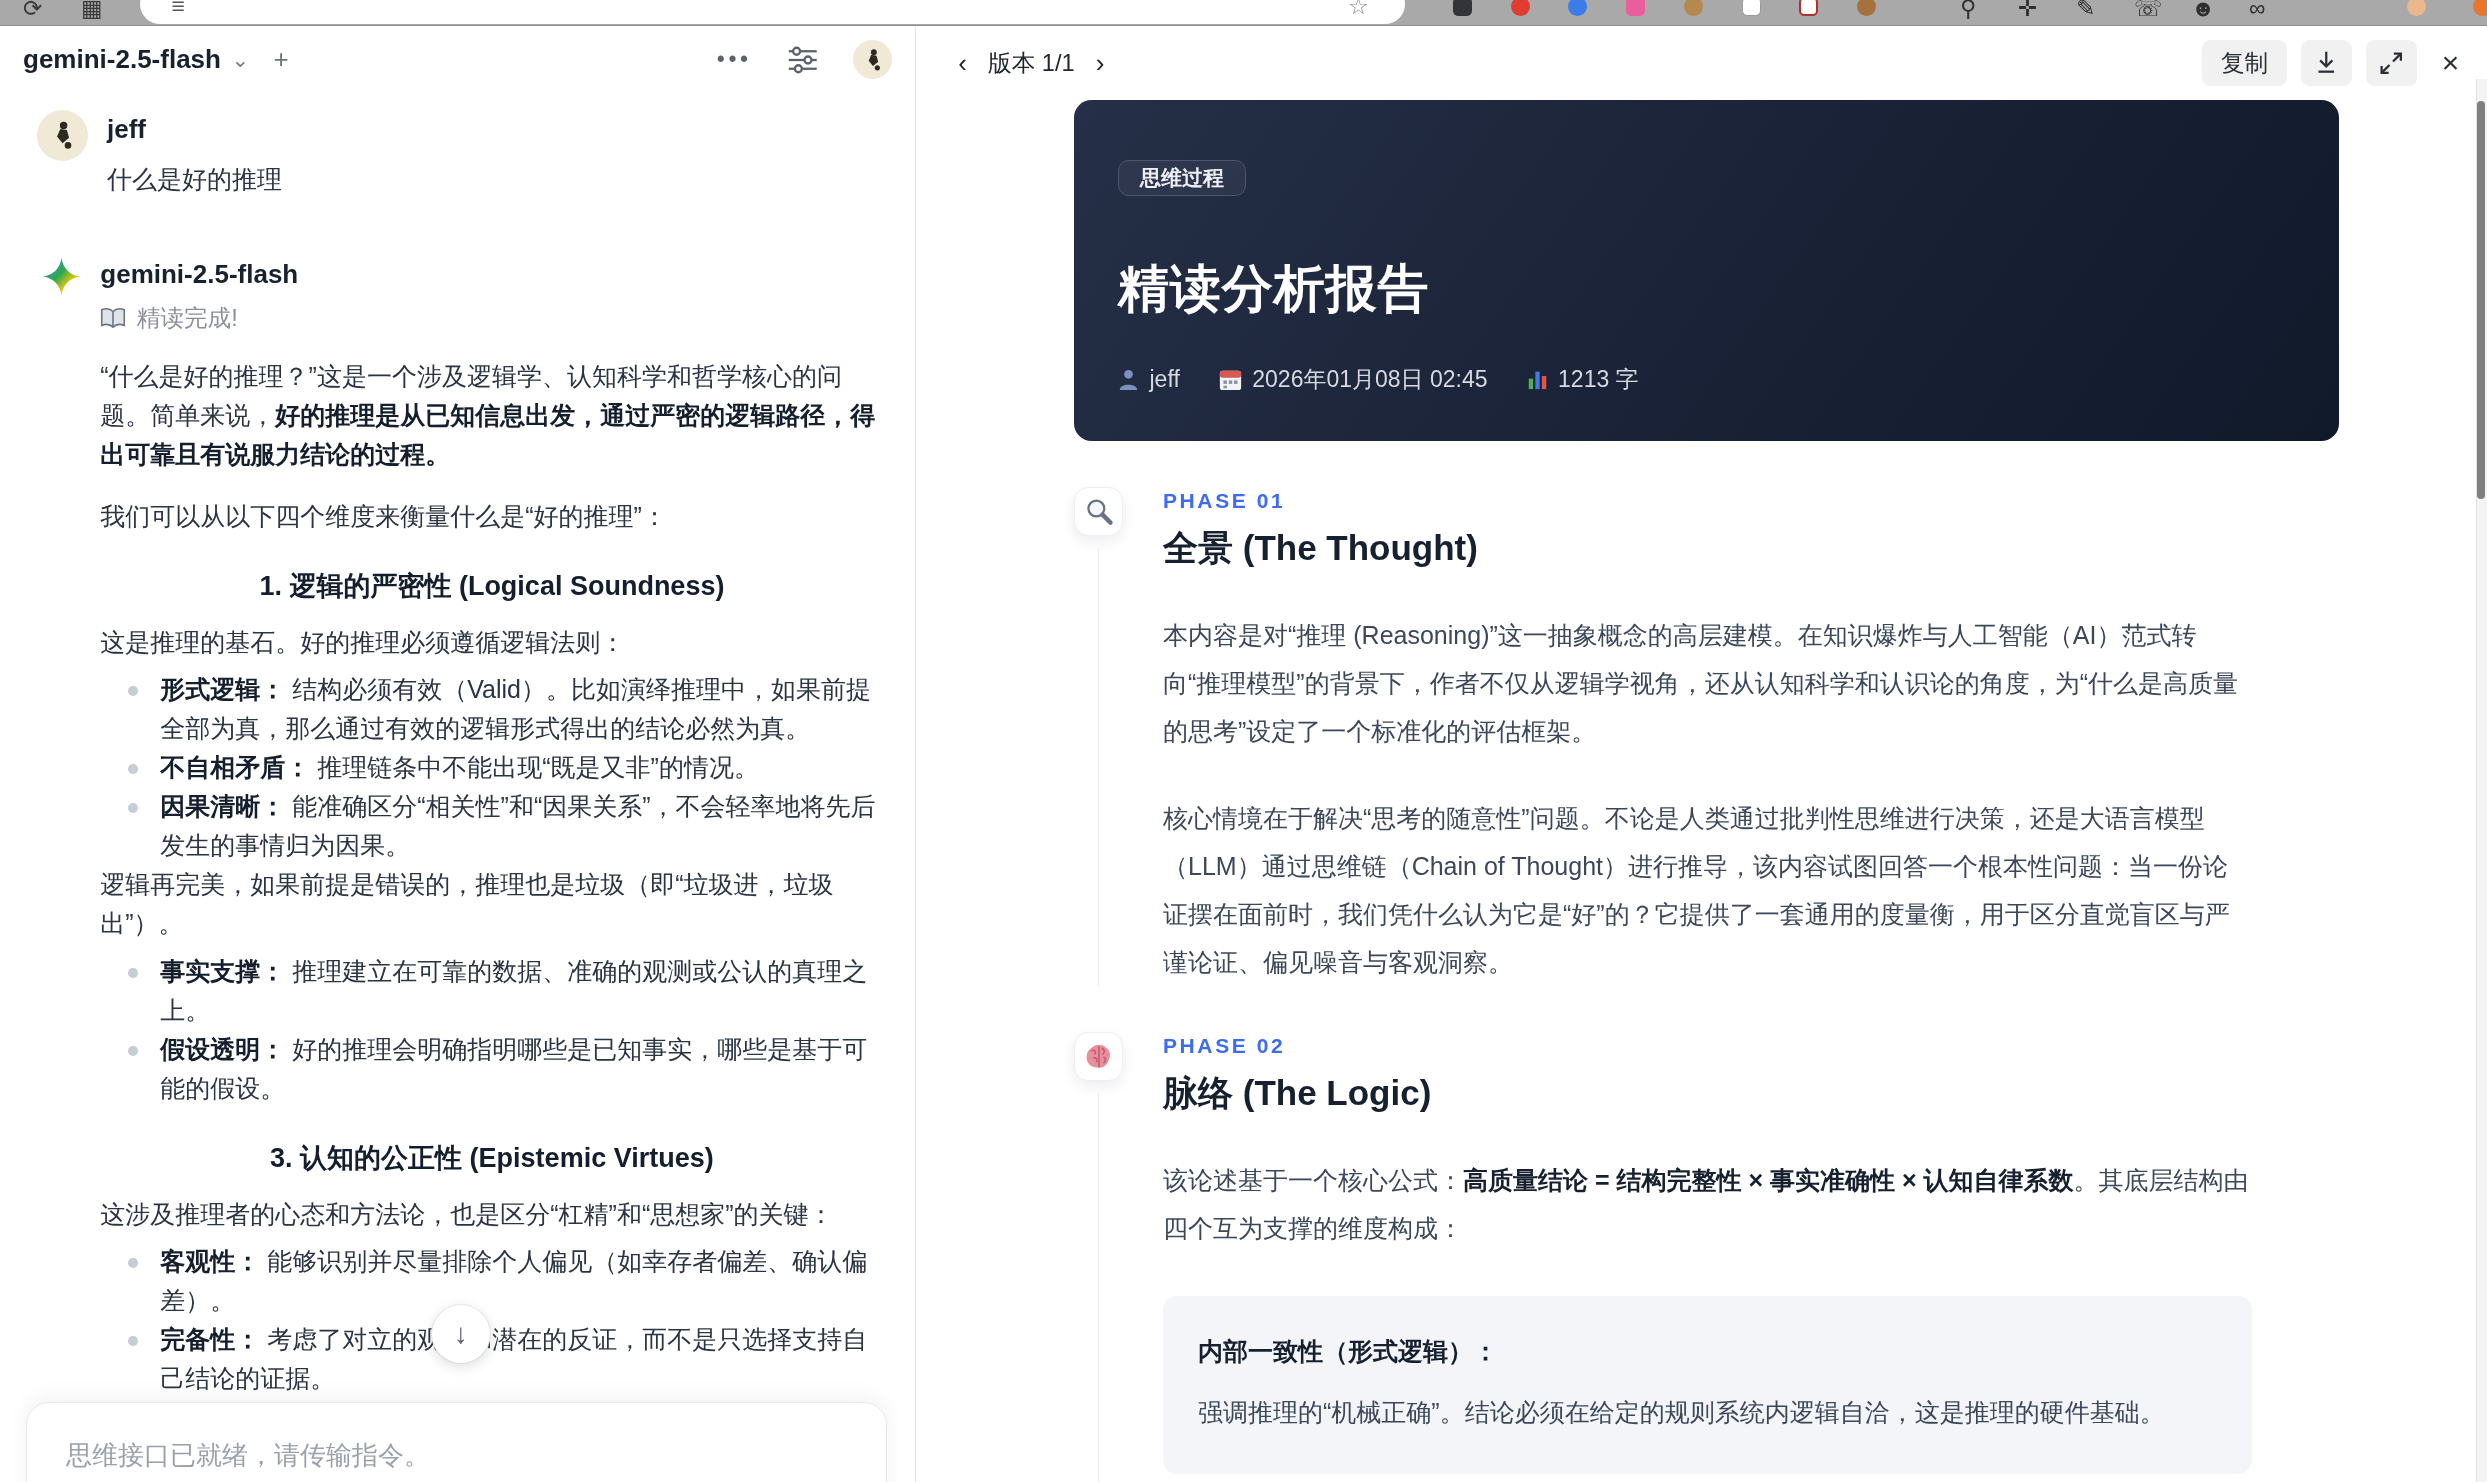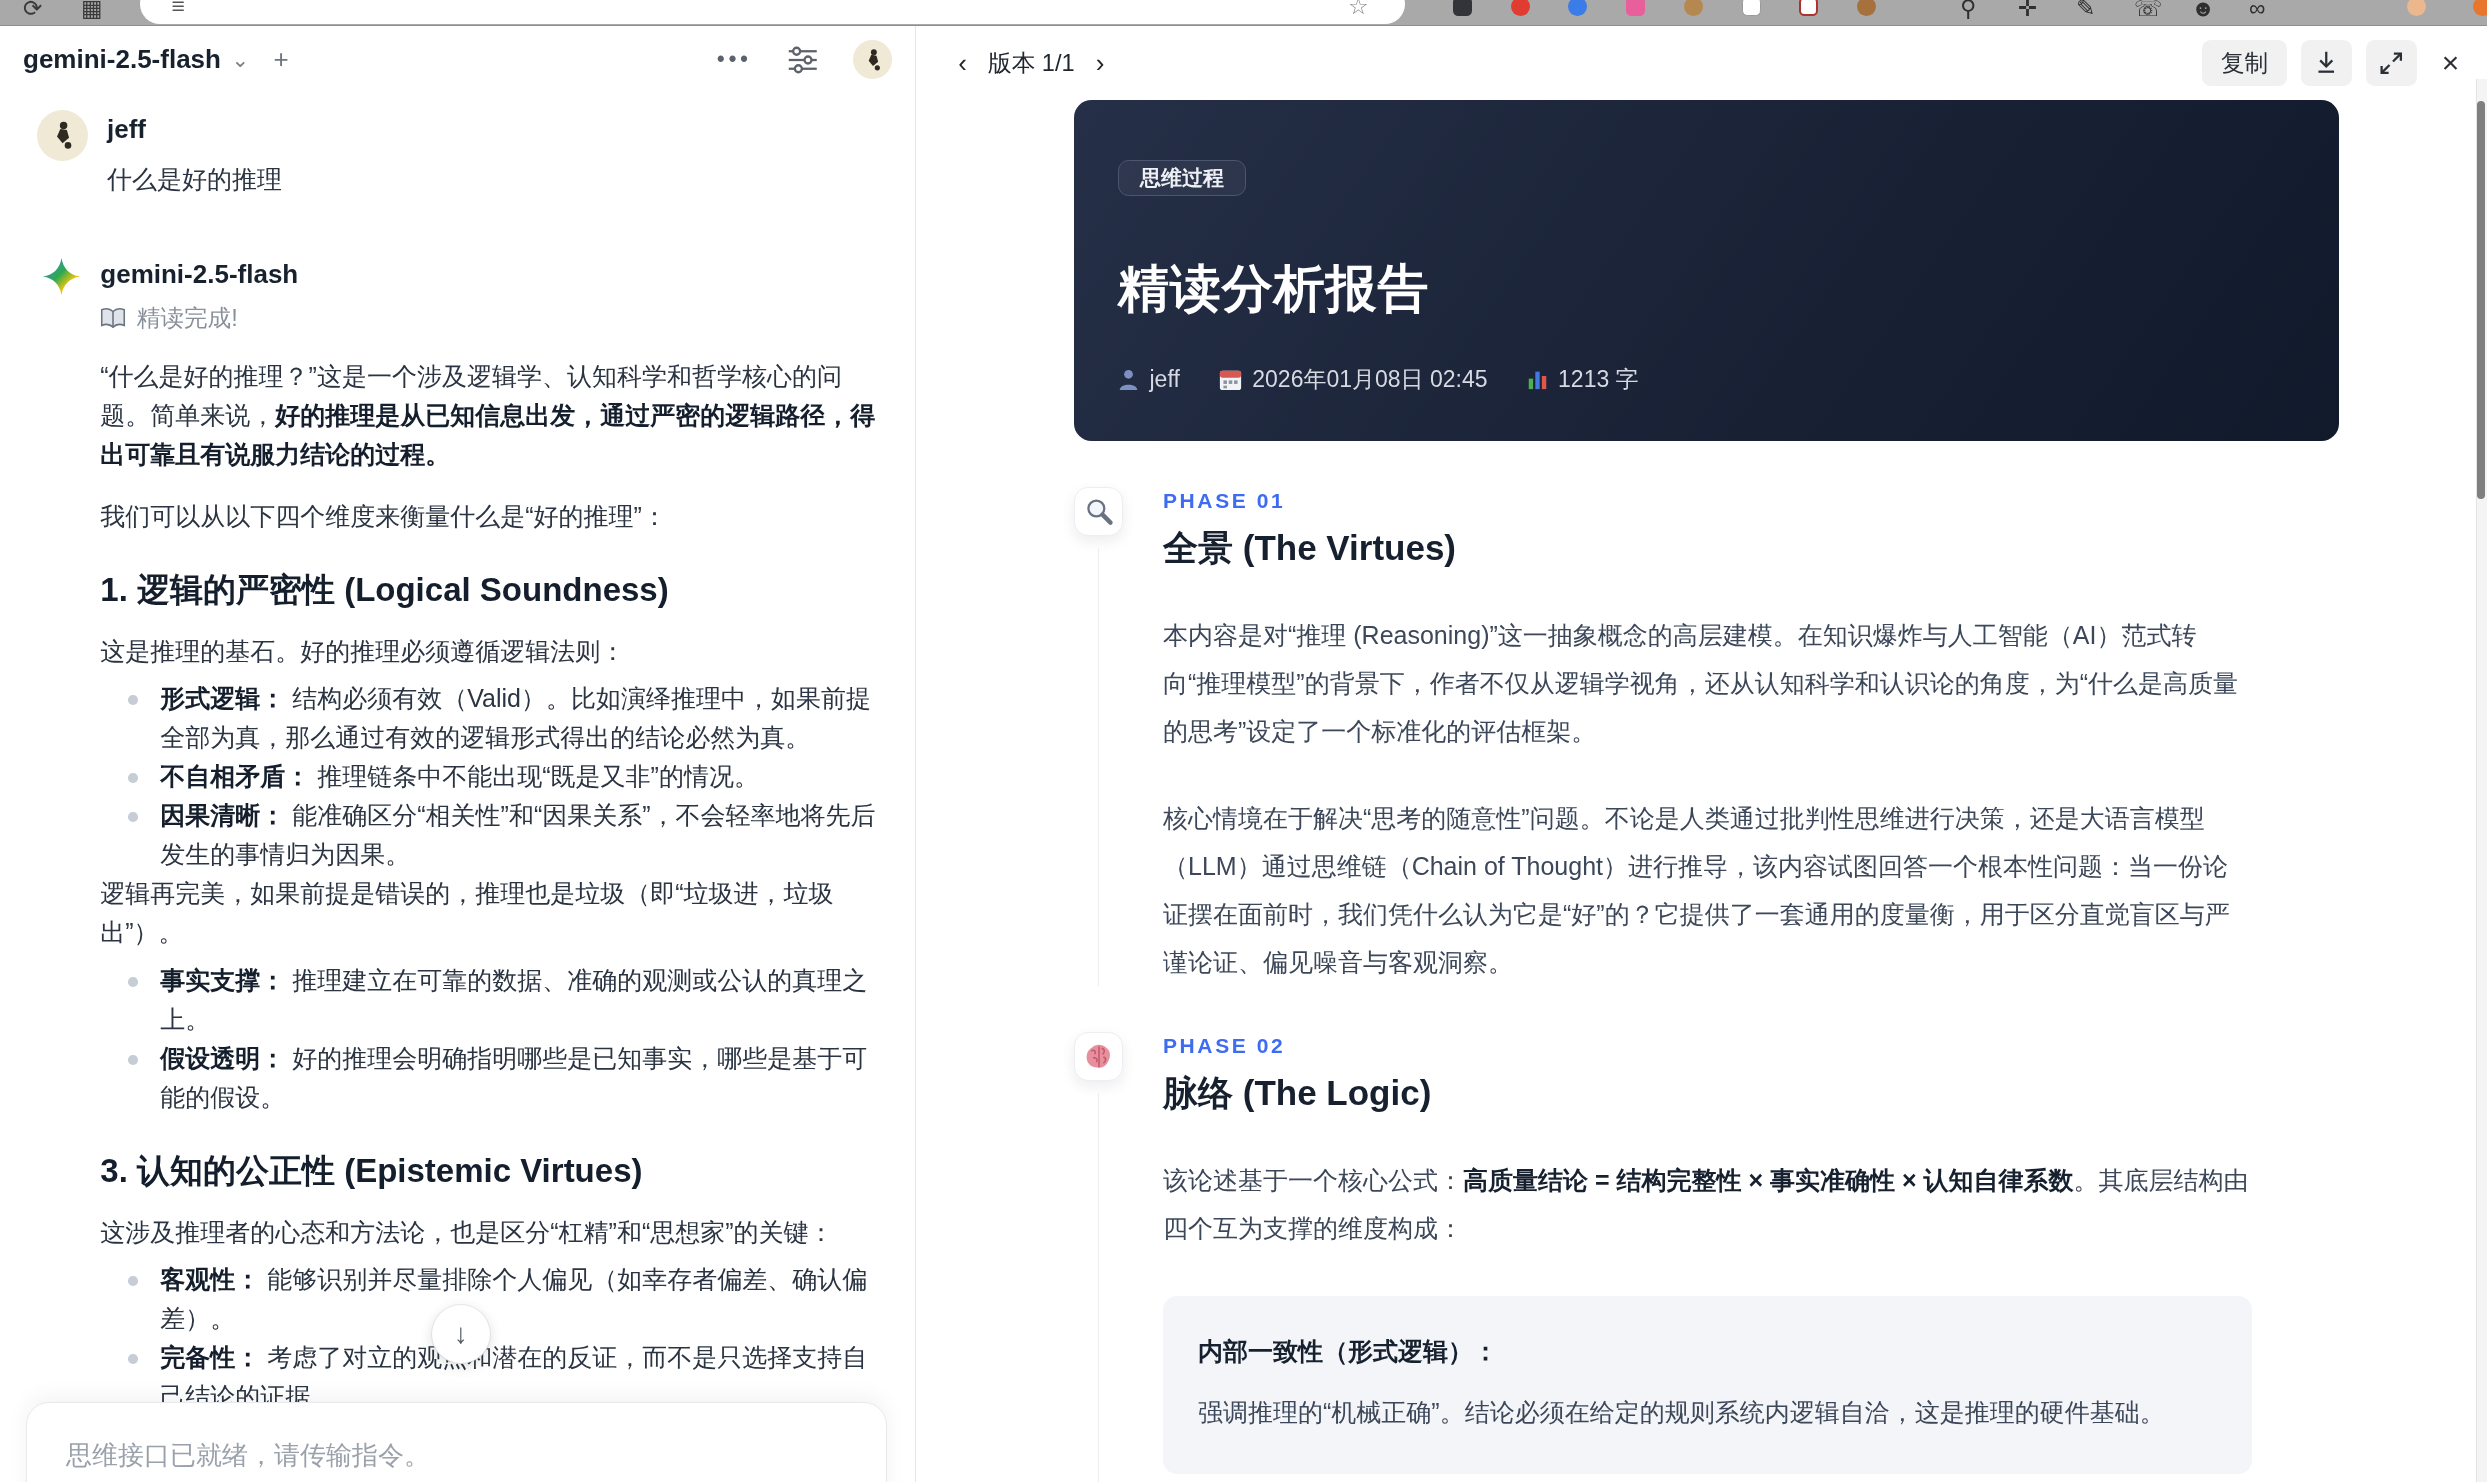--- a/index.html
+++ b/index.html
@@ -36,21 +36,21 @@
   .msg-avatar{ width:51px; height:51px; border-radius:50%; background:#efe9d6; flex:0 0 auto;
     display:flex; align-items:center; justify-content:center; overflow:hidden;}
   .msg-body{ flex:1; min-width:0; padding-top:3.5px;}
   .msg-name{ font-size:26px; font-weight:bold; color:#18222f; margin-bottom:15.8px;}
   .msg-text{ font-size:25px; line-height:39px; color:#2b3442;}
   .assistant{ margin-top:56px; }
   .star-ic{ width:39px; height:39px; flex:0 0 auto; margin-left:5.3px; margin-top:1.8px;}
   .status-line{ display:flex; align-items:center; gap:10.5px; color:#8a909a; font-size:23.6px; margin:12.3px 0 23px;}
   .para{ font-size:25px; line-height:39px; color:#2b3442; margin-bottom:23px; }
   .para strong{ color:#141e2c; }
-  .sec-h{ font-size:33px; font-weight:bold; color:#141e2c; margin:31.5px 0 19px; }
+  .sec-h{ font-size:27px; font-weight:bold; color:#141e2c; margin:31.5px 0 19px;text-align:center; }
   .sec-desc{ font-size:25px; line-height:39px; color:#2b3442; margin-bottom:8.8px;}
   .blist{ list-style:none; }
   .blist li{ position:relative; padding-left:60px; font-size:25px; line-height:39px; color:#2b3442;}
   .blist li::before{ content:""; position:absolute; left:28px; top:15.8px; width:9.6px; height:9.6px;
     border-radius:50%; background:#c6cdd6; }
   .blist b{ color:#141e2c; }
   .scroll-down-btn{ position:absolute; left:432px; top:1279px; width:58px; height:58px; z-index:20;
     border-radius:50%; background:#fff; box-shadow:0 3.5px 12.3px rgba(0,0,0,.14), 0 0 0 0.9px #eceff2;
     display:flex; align-items:center; justify-content:center; font-size:28px; color:#555c66; cursor:pointer;}
   .input-card{ position:absolute; left:26px; right:28px; top:1376px; height:175px; z-index:25;
@@ -311,21 +311,21 @@
           <div class="marker">
             <svg width="30" height="30" viewBox="0 0 34 34">
               <circle cx="14" cy="13" r="9" fill="#f3f6fa" stroke="#6a7280" stroke-width="2.6"></circle>
               <line x1="21" y1="20" x2="30" y2="29" stroke="#6a7280" stroke-width="5" stroke-linecap="round"></line>
             </svg>
           </div>
           <div class="rail-line"></div>
         </div>
         <div class="phase-content">
           <div class="phase-label">PHASE 01</div>
-          <div class="phase-title">全景 (The Virtues)</div>
+          <div class="phase-title">全景 (The Thought)</div>
           <p class="dpara">本内容是对“推理 (Reasoning)”这一抽象概念的高层建模。在知识爆炸与人工智能（AI）范式转向“推理模型”的背景下，作者不仅从逻辑学视角，还从认知科学和认识论的角度，为“什么是高质量的思考”设定了一个标准化的评估框架。</p>
           <p class="dpara">核心情境在于解决“思考的随意性”问题。不论是人类通过批判性思维进行决策，还是大语言模型（LLM）通过思维链（Chain of Thought）进行推导，该内容试图回答一个根本性问题：当一份论证摆在面前时，我们凭什么认为它是“好”的？它提供了一套通用的度量衡，用于区分直觉盲区与严谨论证、偏见噪音与客观洞察。</p>
         </div>
       </div>
 
       <div class="phase">
         <div class="rail2">
           <div class="marker">
             <svg width="30" height="26" viewBox="0 0 34 30">
               <path d="M9 4 C13 0 21 0 25 4 C30 7 31 14 28 19 C26 25 21 28 16 27 C10 28 4 24 3 18 C2 12 4 7 9 4 Z" fill="#e88f9d"></path>

